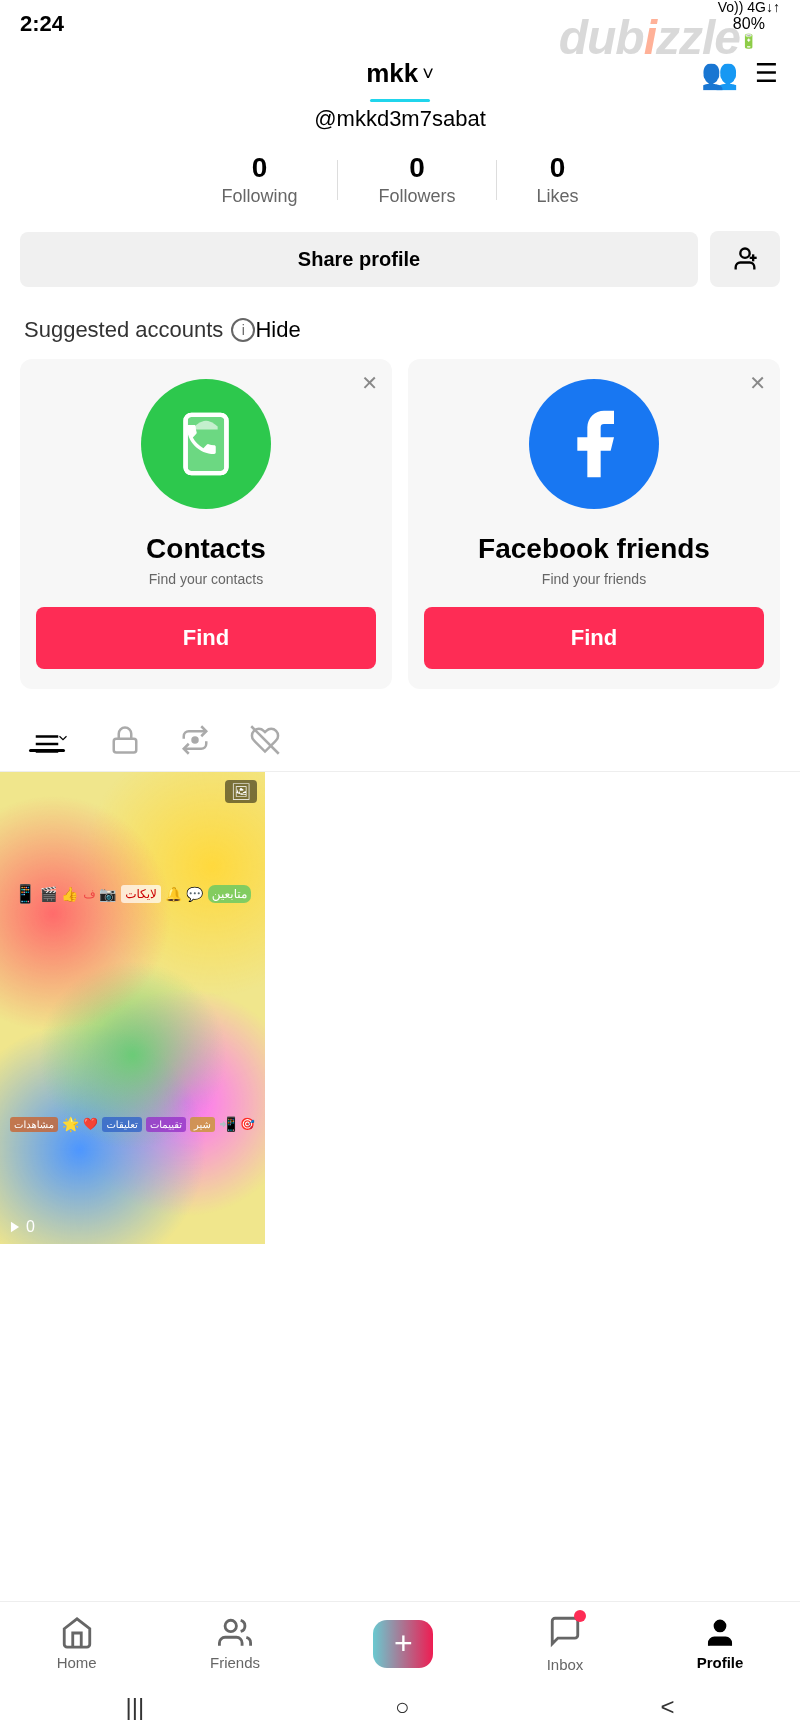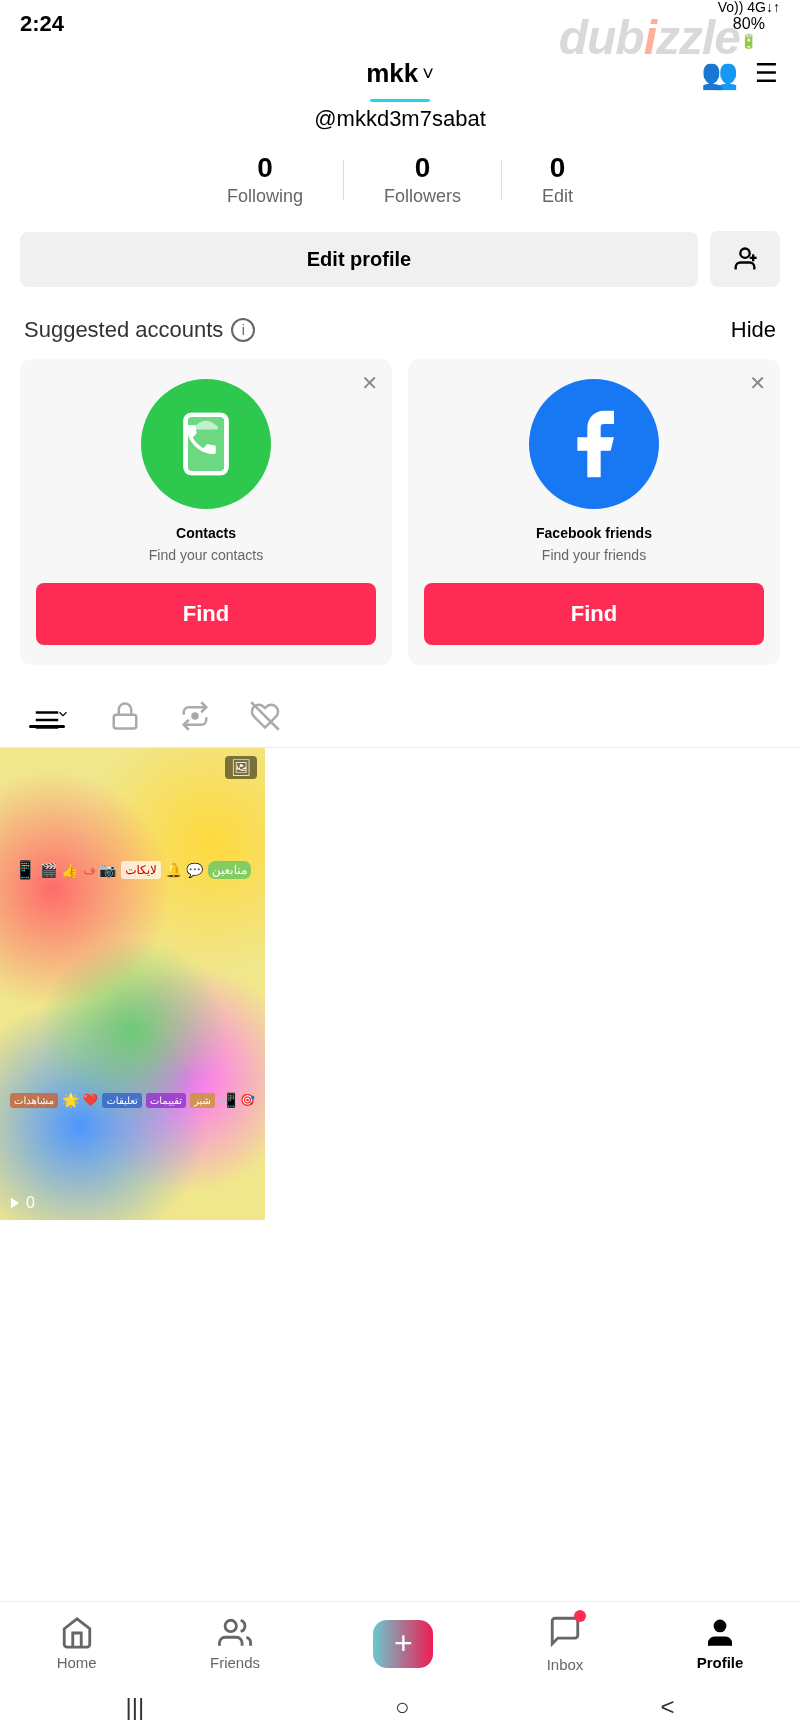--- a/index.html
+++ b/index.html
@@ -163,21 +163,21 @@
       cursor: pointer;
       display: flex;
       align-items: center;
       justify-content: center;
       min-width: 70px;
     }
 
     
     .suggested-header {
       display: flex;
-      justify-content: space-between;
+      justify-content: flex-start;
       align-items: center;
       padding: 0 24px 16px;
     }
     .suggested-title {
       font-size: 22px;
       color: #333;
       display: flex;
       align-items: center;
       gap: 8px;
     }
@@ -228,25 +228,26 @@
       height: 130px;
       border-radius: 50%;
       display: flex;
       align-items: center;
       justify-content: center;
       margin-bottom: 16px;
     }
     .card-avatar.green { background: #2DC84D; }
     .card-avatar.blue { background: #1877F2; }
     .card-title {
-      font-size: 14px;
+      font-size: 28px;
       font-weight: 700;
       color: #000;
       text-align: center;
       margin-bottom: 6px;
+      margin-top: 8px;
     }
     .card-subtitle {
       font-size: 14px;
       color: #666;
       text-align: center;
       margin-bottom: 20px;
     }
     .btn-find {
       width: 100%;
       background: #fe2c55;
@@ -433,26 +434,26 @@
     <span class="stat-label">Following</span>
   </div>
   <div class="stat-divider"></div>
   <div class="stat-item">
     <span class="stat-number">0</span>
     <span class="stat-label">Followers</span>
   </div>
   <div class="stat-divider"></div>
   <div class="stat-item">
     <span class="stat-number">0</span>
-    <span class="stat-label">Edit</span>
+    <span class="stat-label">Likes</span>
   </div>
 </div>
 
 <div class="action-buttons">
-  <button class="btn-action">Edit profile</button>
+  <button class="btn-action">Share profile</button>
   <button class="btn-icon">
     <svg width="28" height="28" viewBox="0 0 24 24" fill="none" stroke="currentColor" stroke-width="2">
       <path d="M20 21v-2a4 4 0 0 0-4-4H8a4 4 0 0 0-4 4v2"></path>
       <circle cx="12" cy="7" r="4"></circle>
       <line x1="19" y1="8" x2="19" y2="14"></line>
       <line x1="16" y1="11" x2="22" y2="11"></line>
     </svg>
   </button>
 </div>
 

